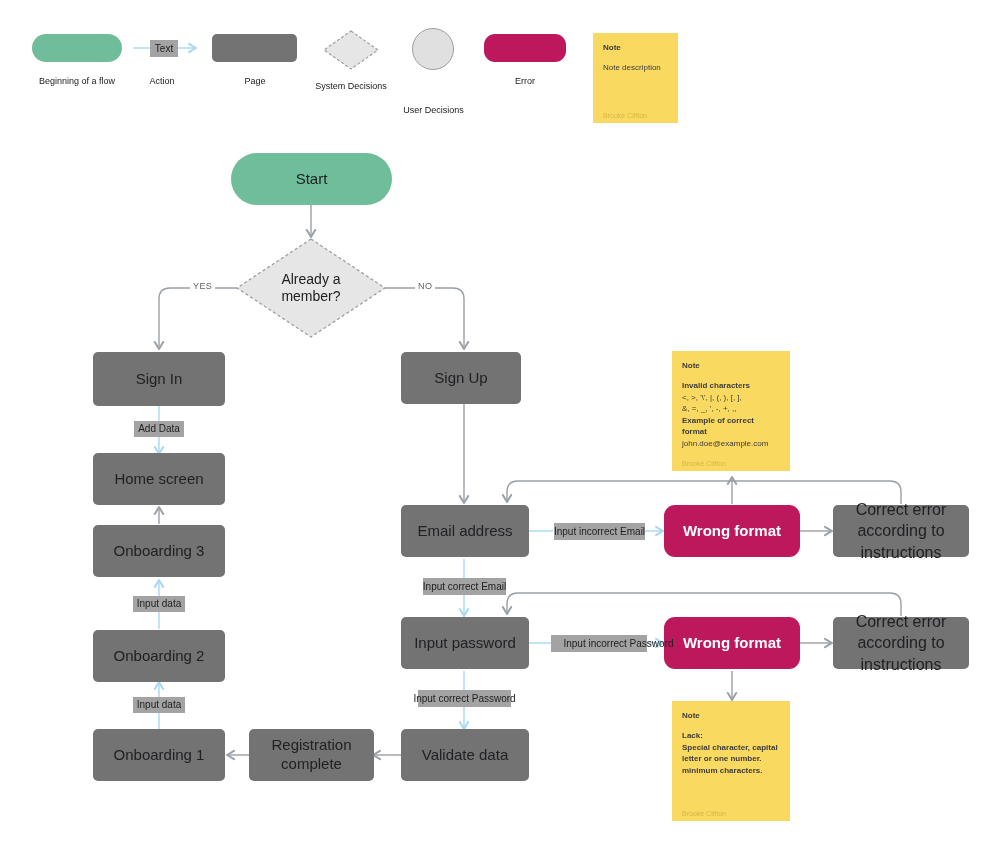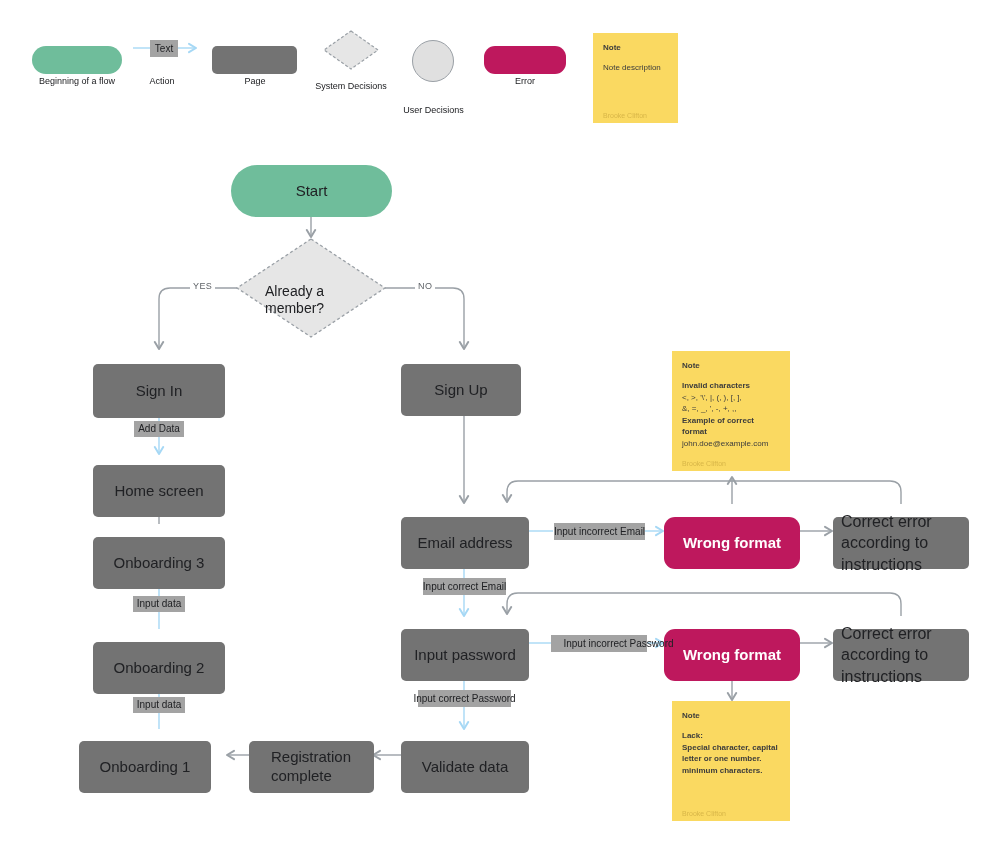--- a/index.html
+++ b/index.html
@@ -24,23 +24,23 @@
     width: 990px;
     height: 855px;
     pointer-events: none;
   }
   .node {
     position: absolute;
     box-sizing: border-box;
     display: flex;
     align-items: center;
     justify-content: center;
+    text-align: center;
     color: #202124;
     line-height: 1.25;
-    margin-top: 12px;
   }
   
   .n-page {
     background: #737373;
     border-radius: 5px;
     font-size: 15px;
   }
   .n-start {
     background: #6FBD9B;
     border-radius: 26px;
@@ -218,21 +218,21 @@
   </svg>
   <div class="node" style="left:265px; top:262px; width:92px; height:52px; font-size:14px;">Already a member?</div>
 
   <div class="edge-label" style="left:190px; top:281px;">YES</div>
   <div class="edge-label" style="left:415px; top:281px;">NO</div>
 
   <div class="node n-page" style="left:93px; top:352px; width:132px; height:54px;">Sign In</div>
   <div class="node n-page" style="left:93px; top:453px; width:132px; height:52px;">Home screen</div>
   <div class="node n-page" style="left:93px; top:525px; width:132px; height:52px;">Onboarding 3</div>
   <div class="node n-page" style="left:93px; top:630px; width:132px; height:52px;">Onboarding 2</div>
-  <div class="node n-page" style="left:79px; top:729px; width:132px; height:52px;">Onboarding 1</div>
+  <div class="node n-page" style="left:93px; top:729px; width:132px; height:52px;">Onboarding 1</div>
 
   <div class="node n-page" style="left:249px; top:729px; width:125px; height:52px; padding:0 22px;">Registration complete</div>
 
   <div class="node n-page" style="left:401px; top:352px; width:120px; height:52px;">Sign Up</div>
   <div class="node n-page" style="left:401px; top:505px; width:128px; height:52px;">Email address</div>
   <div class="node n-page" style="left:401px; top:617px; width:128px; height:52px;">Input password</div>
   <div class="node n-page" style="left:401px; top:729px; width:128px; height:52px;">Validate data</div>
 
   <div class="node n-error" style="left:664px; top:505px; width:136px; height:52px;">Wrong format</div>
   <div class="node n-error" style="left:664px; top:617px; width:136px; height:52px;">Wrong format</div>

